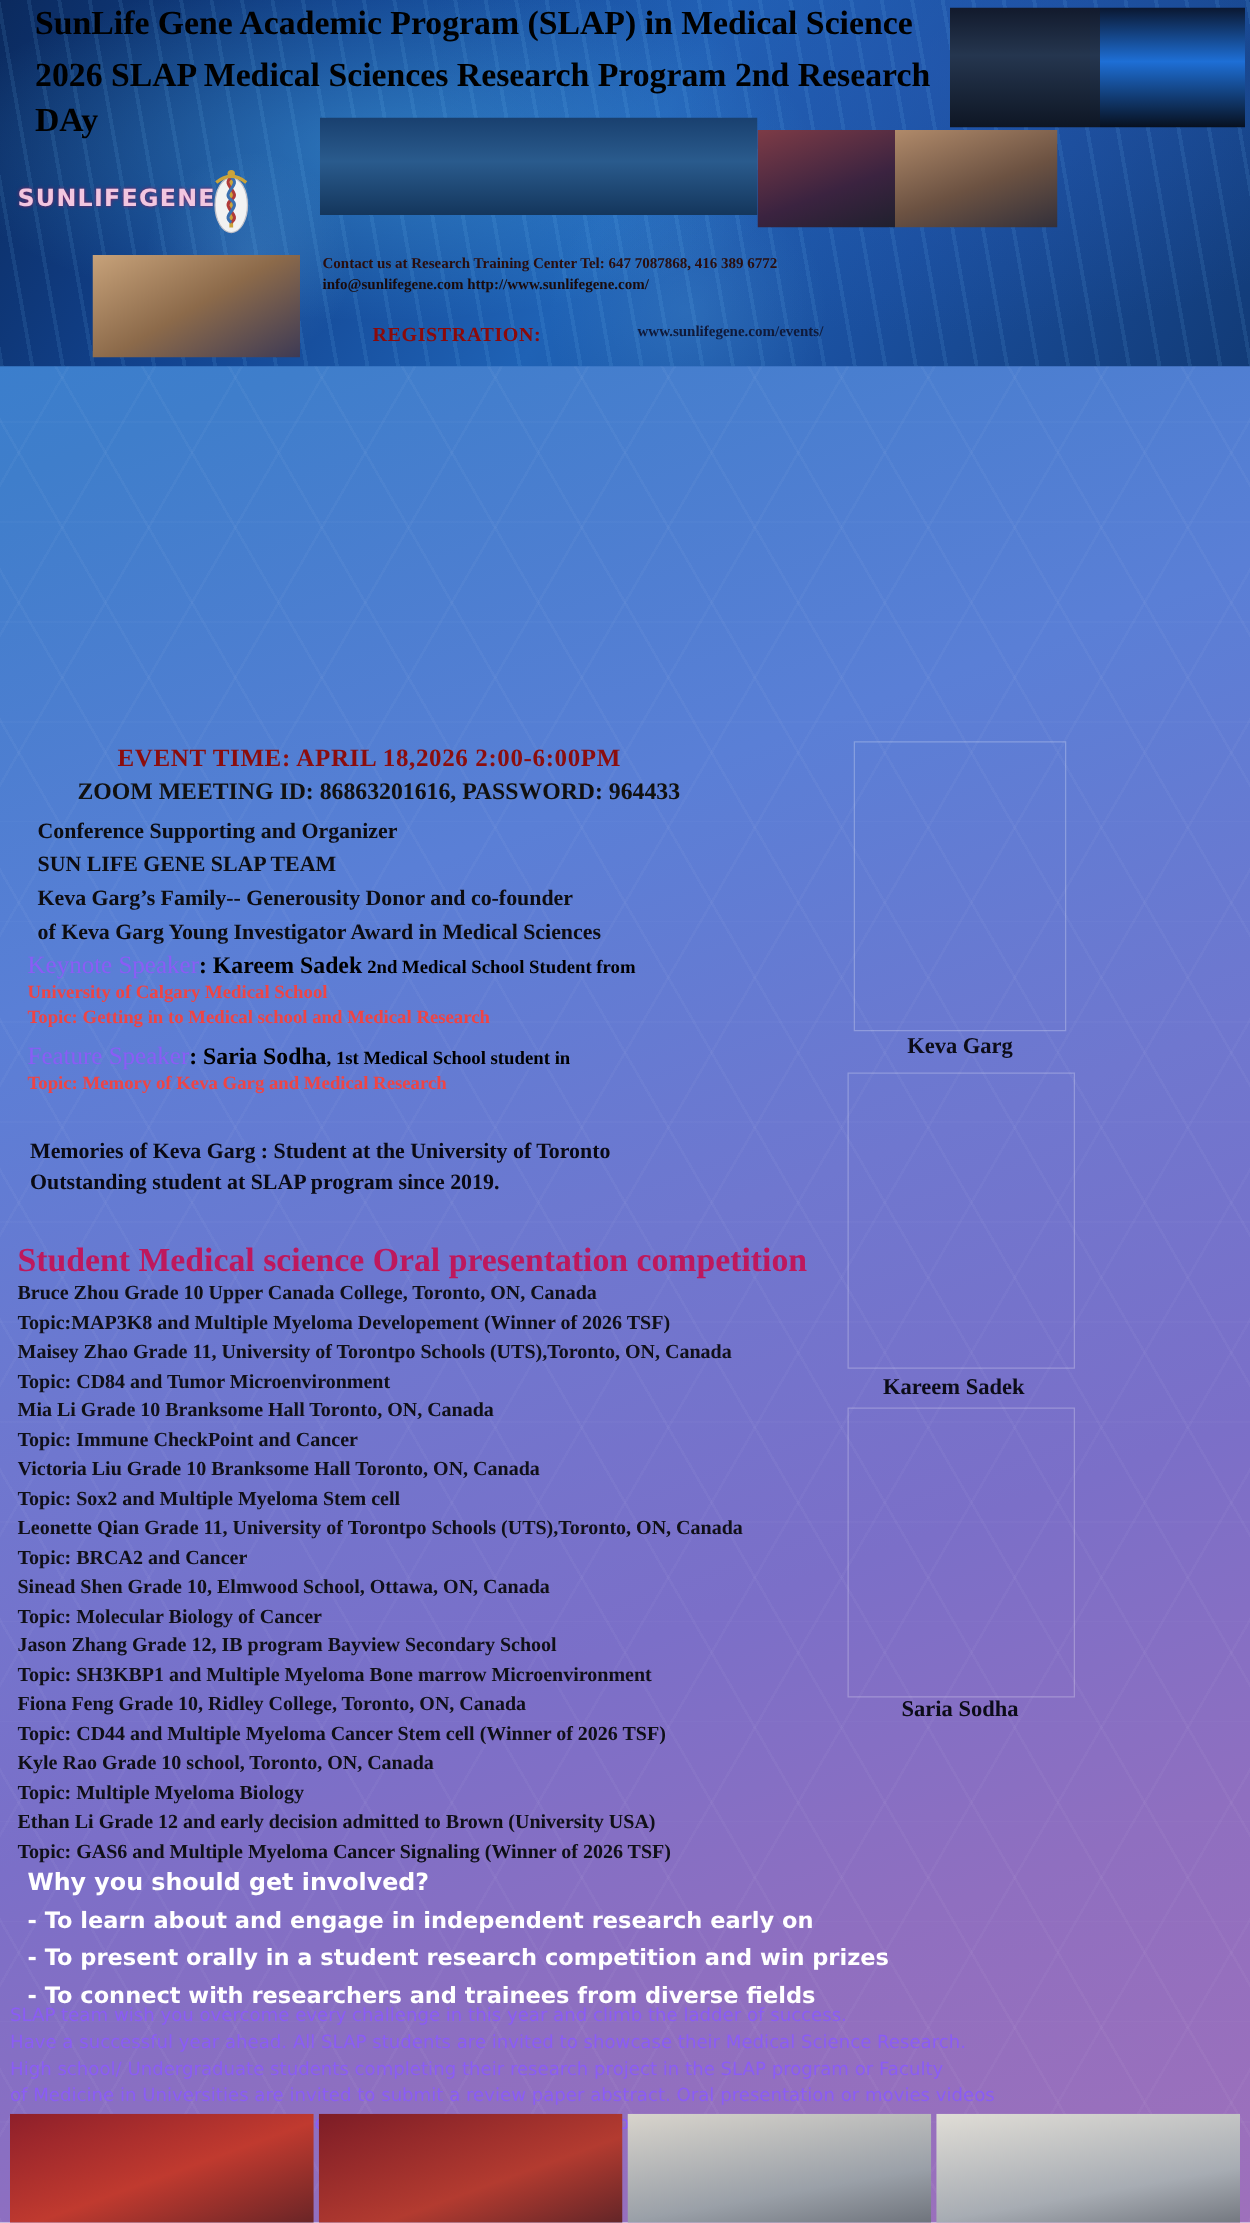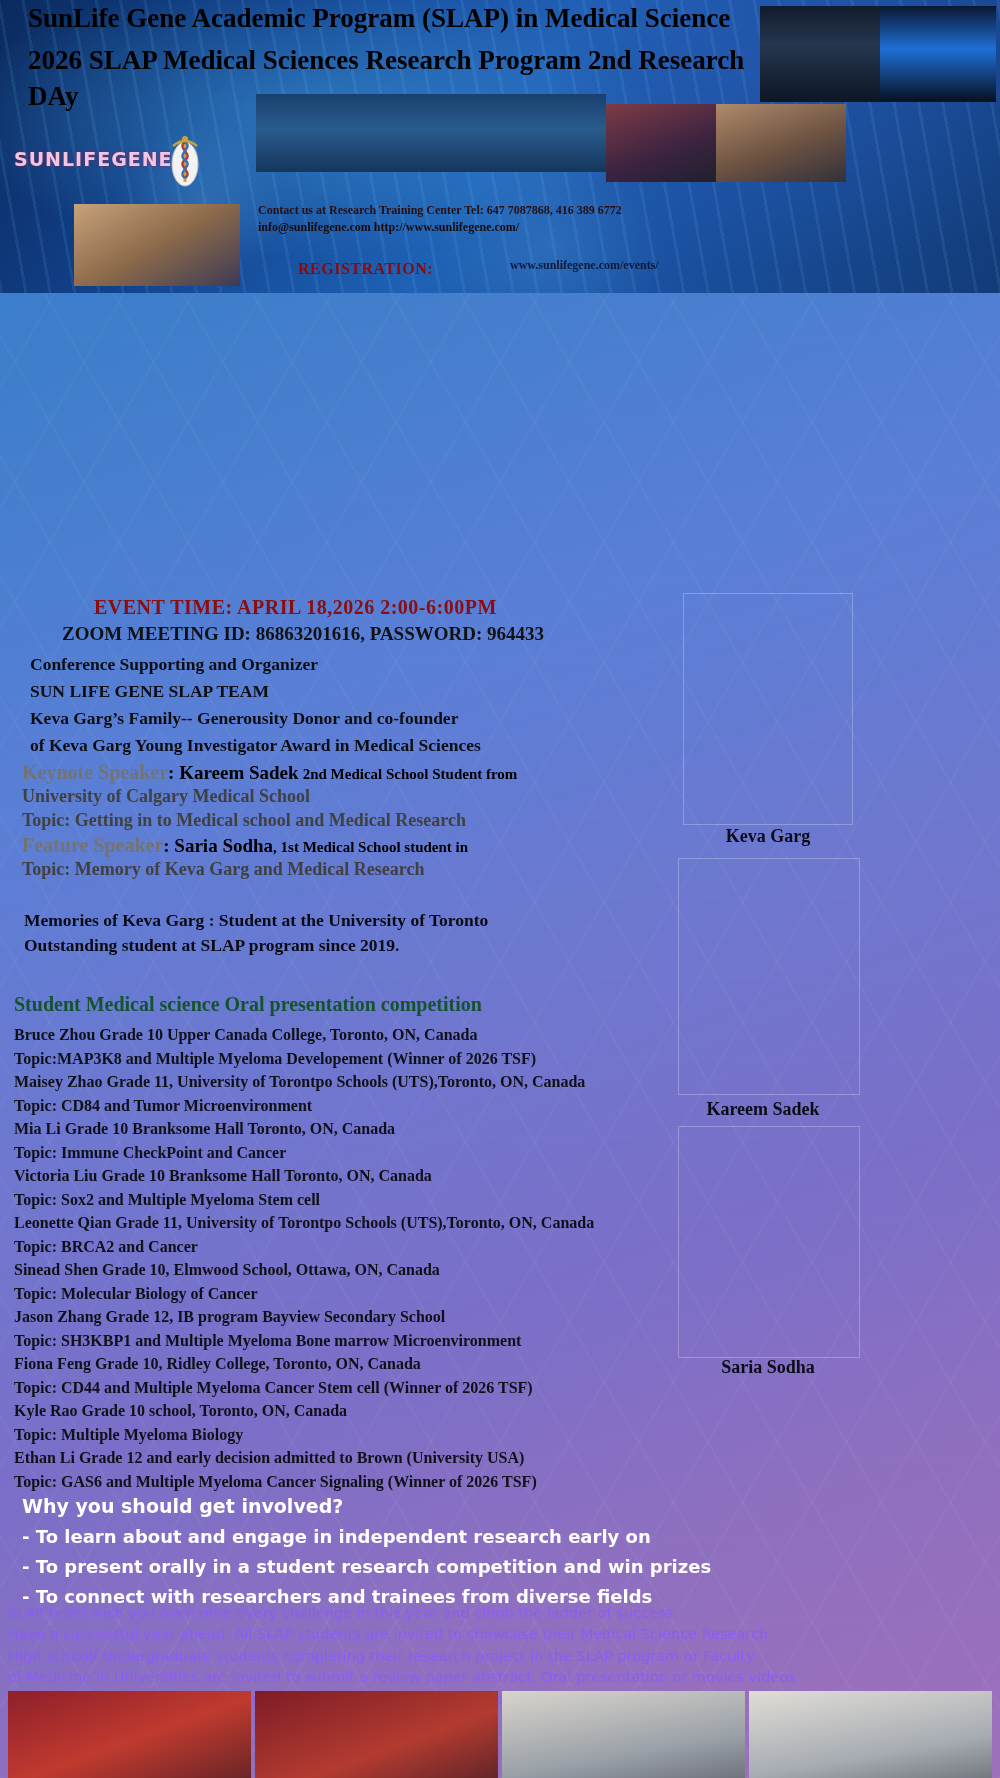--- a/index.html
+++ b/index.html
@@ -94,33 +94,33 @@
   }
   .org-block {
     position:absolute; left:30px; top:358px; width:640px;
     color:#0d0d12; font-size:17.5px; font-weight:bold; line-height:1.55;
   }
   .org-block div { white-space:nowrap; }
 
   .speaker-block { position:absolute; left:22px; width:660px; }
   .sp-keynote { top:468px; }
   .sp-feature { top:541px; }
-  .sp-label { color:#737373; font-weight:bold; font-size:20px; }
+  .sp-label { color:#8b5cf6; font-weight:normal; font-size:20px; }
   .sp-name { color:#000; font-weight:bold; font-size:19px; }
   .sp-sub { color:#000000; font-weight:bold; font-size:15px; }
-  .sp-line2 { color:#404040; font-weight:bold; font-size:18px; line-height:1.35; }
+  .sp-line2 { color:#ef4444; font-weight:bold; font-size:15px; line-height:1.35; }
 
   .memories {
     position:absolute; left:24px; top:615px; width:640px;
     color:#0a0a14; font-weight:bold; font-size:17.5px; line-height:1.45;
   }
 
   .comp-title {
     position:absolute; left:14px; top:700px;
-    color:#14532d; font-weight:bold; font-size:20px;
+    color:#be185d; font-weight:bold; font-size:27px;
   }
   .comp-list {
     position:absolute; left:14px; top:730px; width:680px;
     color:#101018; font-weight:bold; font-size:16px; line-height:1.47;
   }
   .comp-list div { white-space:nowrap; overflow:hidden; }
 
   .why-block {
     position:absolute; left:22px; top:1198px; width:700px;
     color:#ffffff; font-family:"DejaVu Sans", sans-serif;

